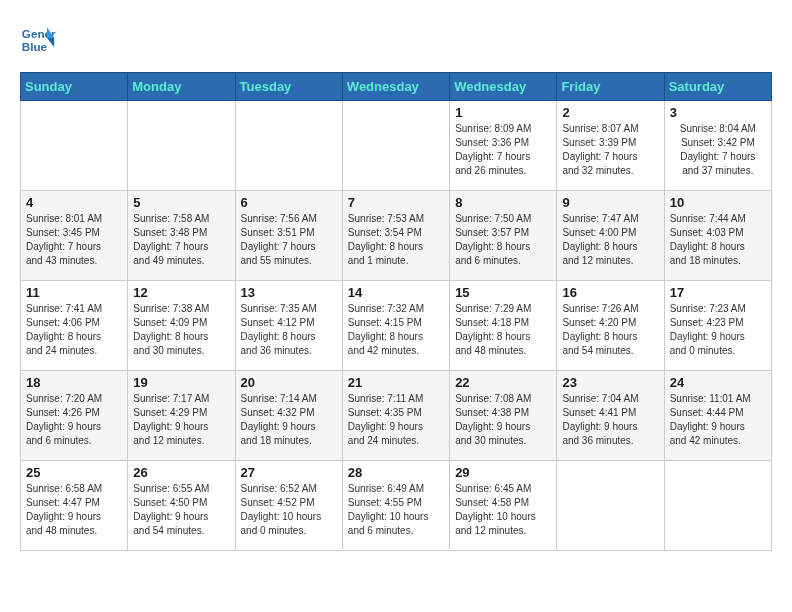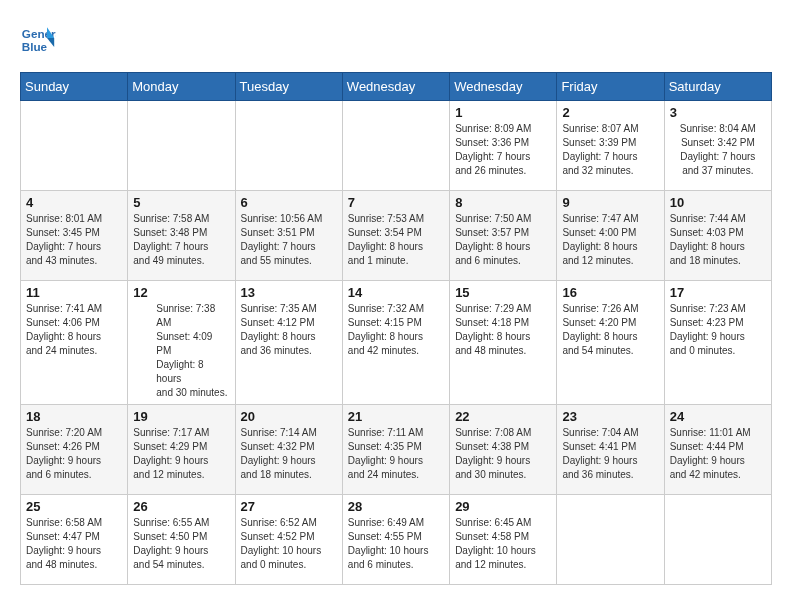--- a/index.html
+++ b/index.html
@@ -37,23 +37,23 @@
       font-size: 18px;
       color: #444;
     }
     table {
       width: 100%;
       border-collapse: collapse;
       table-layout: fixed;
     }
     thead th {
       background-color: #2b6cb0;
-      color: #ffffff;
+      color: #5eead4;
       font-size: 13px;
-      font-weight: normal;
+      font-weight: bold;
       padding: 6px 4px;
       text-align: left;
       border: 1px solid #1a4f8a;
     }
     tbody td {
       vertical-align: top;
       border: 1px solid #ccc;
       padding: 4px 5px;
       font-size: 10.5px;
       color: #222;
@@ -153,21 +153,21 @@
         </td>
         <td>
           <div class="day-number">5</div>
           <div class="day-info" style="white-space: pre-line;">Sunrise: 7:58 AM
 Sunset: 3:48 PM
 Daylight: 7 hours
 and 49 minutes.</div>
         </td>
         <td>
           <div class="day-number">6</div>
-          <div class="day-info" style="white-space: pre-line;">Sunrise: 10:56 AM
+          <div class="day-info" style="white-space: pre-line;">Sunrise: 7:56 AM
 Sunset: 3:51 PM
 Daylight: 7 hours
 and 55 minutes.</div>
         </td>
         <td>
           <div class="day-number">7</div>
           <div class="day-info" style="white-space: pre-line;">Sunrise: 7:53 AM
 Sunset: 3:54 PM
 Daylight: 8 hours
 and 1 minute.</div>
@@ -197,21 +197,21 @@
       <tr>
         <td>
           <div class="day-number">11</div>
           <div class="day-info" style="white-space: pre-line;">Sunrise: 7:41 AM
 Sunset: 4:06 PM
 Daylight: 8 hours
 and 24 minutes.</div>
         </td>
         <td>
           <div class="day-number">12</div>
-          <div class="day-info" style="white-space: pre-line; margin-left: 23px;">Sunrise: 7:38 AM
+          <div class="day-info" style="white-space: pre-line;">Sunrise: 7:38 AM
 Sunset: 4:09 PM
 Daylight: 8 hours
 and 30 minutes.</div>
         </td>
         <td>
           <div class="day-number">13</div>
           <div class="day-info" style="white-space: pre-line;">Sunrise: 7:35 AM
 Sunset: 4:12 PM
 Daylight: 8 hours
 and 36 minutes.</div>

